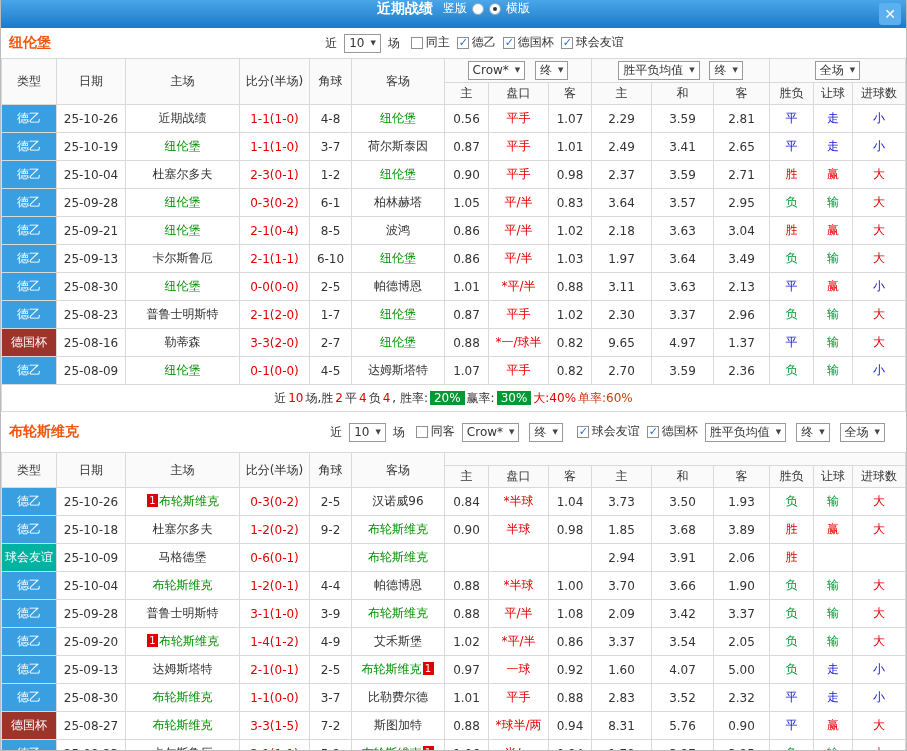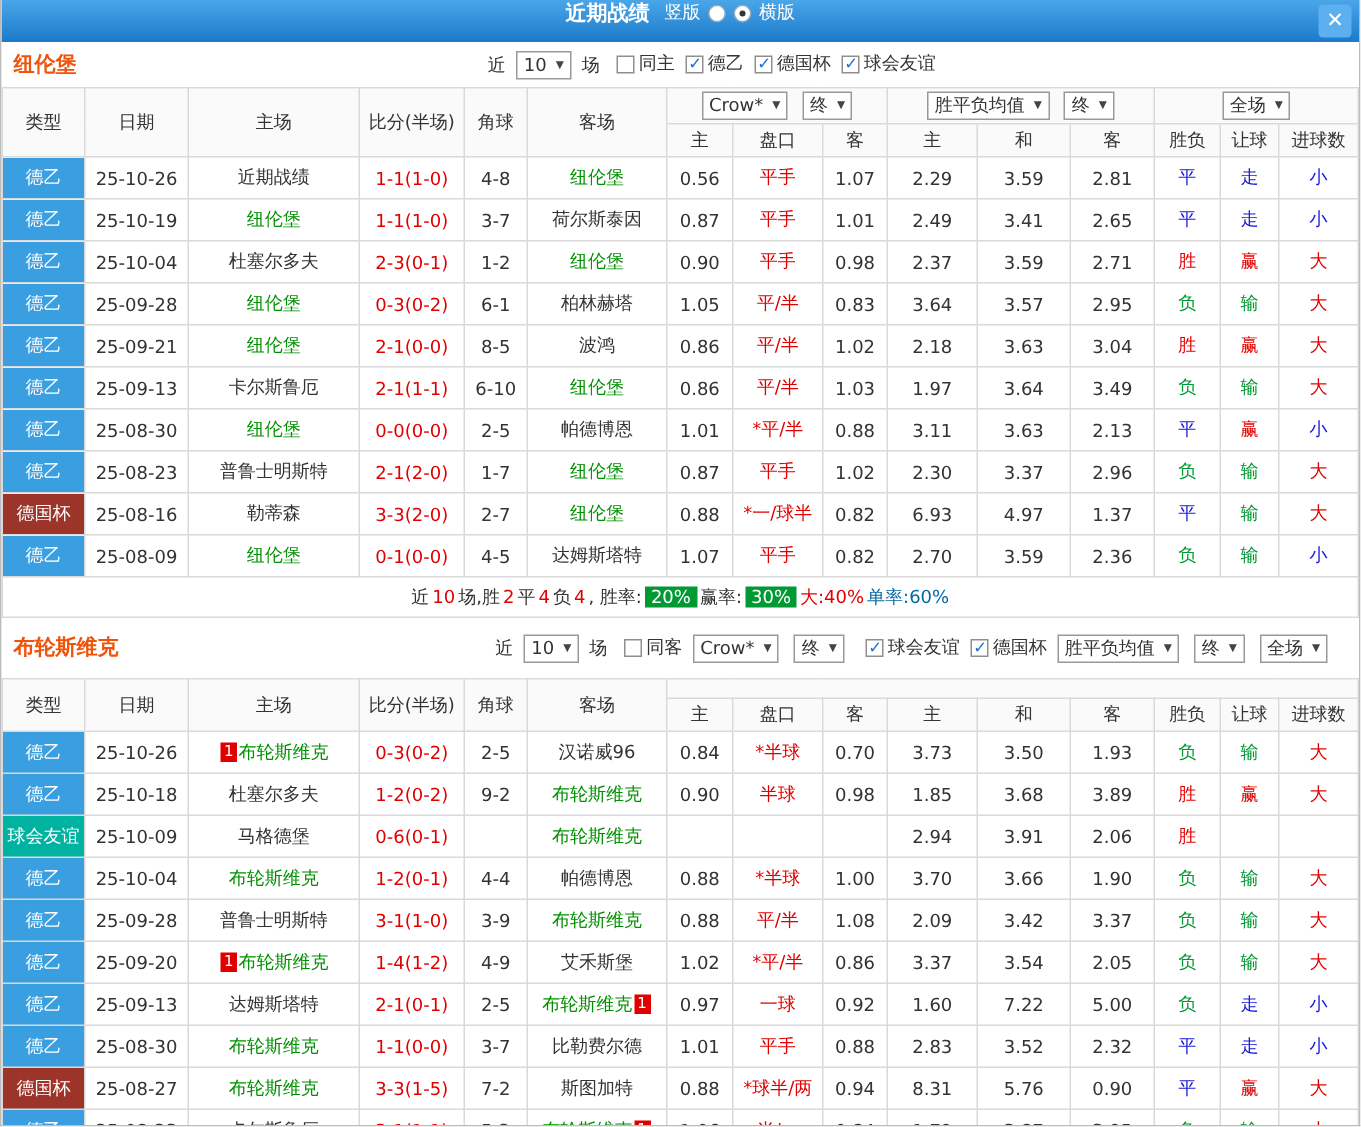--- a/index.html
+++ b/index.html
@@ -48,21 +48,21 @@
   .hcap{color:#e10000}
   .focus{color:#009100}
   .card{display:inline-block;background:#e10000;color:#fff;width:11px;height:13px;line-height:13px;
     font-size:10px;vertical-align:1px;margin:0 1px;text-align:center}
 
   
   .summary{height:27px;border:1px solid #d9d9d9;border-top:none;display:flex;align-items:center;justify-content:center}
   .summary span{margin:0 1px}
   .sum-k{color:#333}
   .sum-r{color:#e10000}
-  .sum-b{color:#0369a1}
+  .sum-b{color:#c2410c}
   .sum-g{background:#019934;color:#fff;padding:0 4px;margin:0 4px}
 </style>
 </head>
 <body>
 
 <div class="page">
 
   <div class="titlebar">
     <span class="title">近期战绩</span>
     <span class="mode">
@@ -230,21 +230,21 @@
           <td>3.57</td>
           <td>2.95</td>
           <td style="color: rgb(0, 153, 51);">负</td>
           <td style="color: rgb(0, 153, 51);">输</td>
           <td style="color: rgb(225, 0, 0);">大</td>
         </tr>
         <tr>
           <td class="type-cell" style="background: rgb(58, 159, 224);">德乙</td>
           <td>25-09-21</td>
           <td><span class="focus">纽伦堡</span></td>
-          <td class="score">2-1(0-0)</td>
+          <td class="score">2-1(0-4)</td>
           <td>8-5</td>
           <td><span>波鸿</span></td>
           <td>0.86</td>
           <td class="hcap">平/半</td>
           <td>1.02</td>
           <td>2.18</td>
           <td>3.63</td>
           <td>3.04</td>
           <td style="color: rgb(225, 0, 0);">胜</td>
           <td style="color: rgb(225, 0, 0);">赢</td>
@@ -304,21 +304,21 @@
         <tr>
           <td class="type-cell" style="background: rgb(156, 52, 42);">德国杯</td>
           <td>25-08-16</td>
           <td><span>勒蒂森</span></td>
           <td class="score">3-3(2-0)</td>
           <td>2-7</td>
           <td><span class="focus">纽伦堡</span></td>
           <td>0.88</td>
           <td class="hcap">*一/球半</td>
           <td>0.82</td>
-          <td>6.93</td>
+          <td>9.65</td>
           <td>4.97</td>
           <td>1.37</td>
           <td style="color: rgb(21, 21, 216);">平</td>
           <td style="color: rgb(0, 153, 51);">输</td>
           <td style="color: rgb(225, 0, 0);">大</td>
         </tr>
         <tr>
           <td class="type-cell" style="background: rgb(58, 159, 224);">德乙</td>
           <td>25-08-09</td>
           <td><span class="focus">纽伦堡</span></td>
@@ -441,21 +441,21 @@
     <tbody>
         <tr>
           <td class="type-cell" style="background: rgb(58, 159, 224);">德乙</td>
           <td>25-10-26</td>
           <td><span class="card">1</span><span class="focus">布轮斯维克</span></td>
           <td class="score">0-3(0-2)</td>
           <td>2-5</td>
           <td><span>汉诺威96</span></td>
           <td>0.84</td>
           <td class="hcap">*半球</td>
-          <td>0.70</td>
+          <td>1.04</td>
           <td>3.73</td>
           <td>3.50</td>
           <td>1.93</td>
           <td style="color: rgb(0, 153, 51);">负</td>
           <td style="color: rgb(0, 153, 51);">输</td>
           <td style="color: rgb(225, 0, 0);">大</td>
         </tr>
         <tr>
           <td class="type-cell" style="background: rgb(58, 159, 224);">德乙</td>
           <td>25-10-18</td>
@@ -545,21 +545,21 @@
           <td class="type-cell" style="background: rgb(58, 159, 224);">德乙</td>
           <td>25-09-13</td>
           <td><span>达姆斯塔特</span></td>
           <td class="score">2-1(0-1)</td>
           <td>2-5</td>
           <td><span class="focus">布轮斯维克</span><span class="card">1</span></td>
           <td>0.97</td>
           <td class="hcap">一球</td>
           <td>0.92</td>
           <td>1.60</td>
-          <td>7.22</td>
+          <td>4.07</td>
           <td>5.00</td>
           <td style="color: rgb(0, 153, 51);">负</td>
           <td style="color: rgb(21, 21, 216);">走</td>
           <td style="color: rgb(21, 21, 216);">小</td>
         </tr>
         <tr>
           <td class="type-cell" style="background: rgb(58, 159, 224);">德乙</td>
           <td>25-08-30</td>
           <td><span class="focus">布轮斯维克</span></td>
           <td class="score">1-1(0-0)</td>

